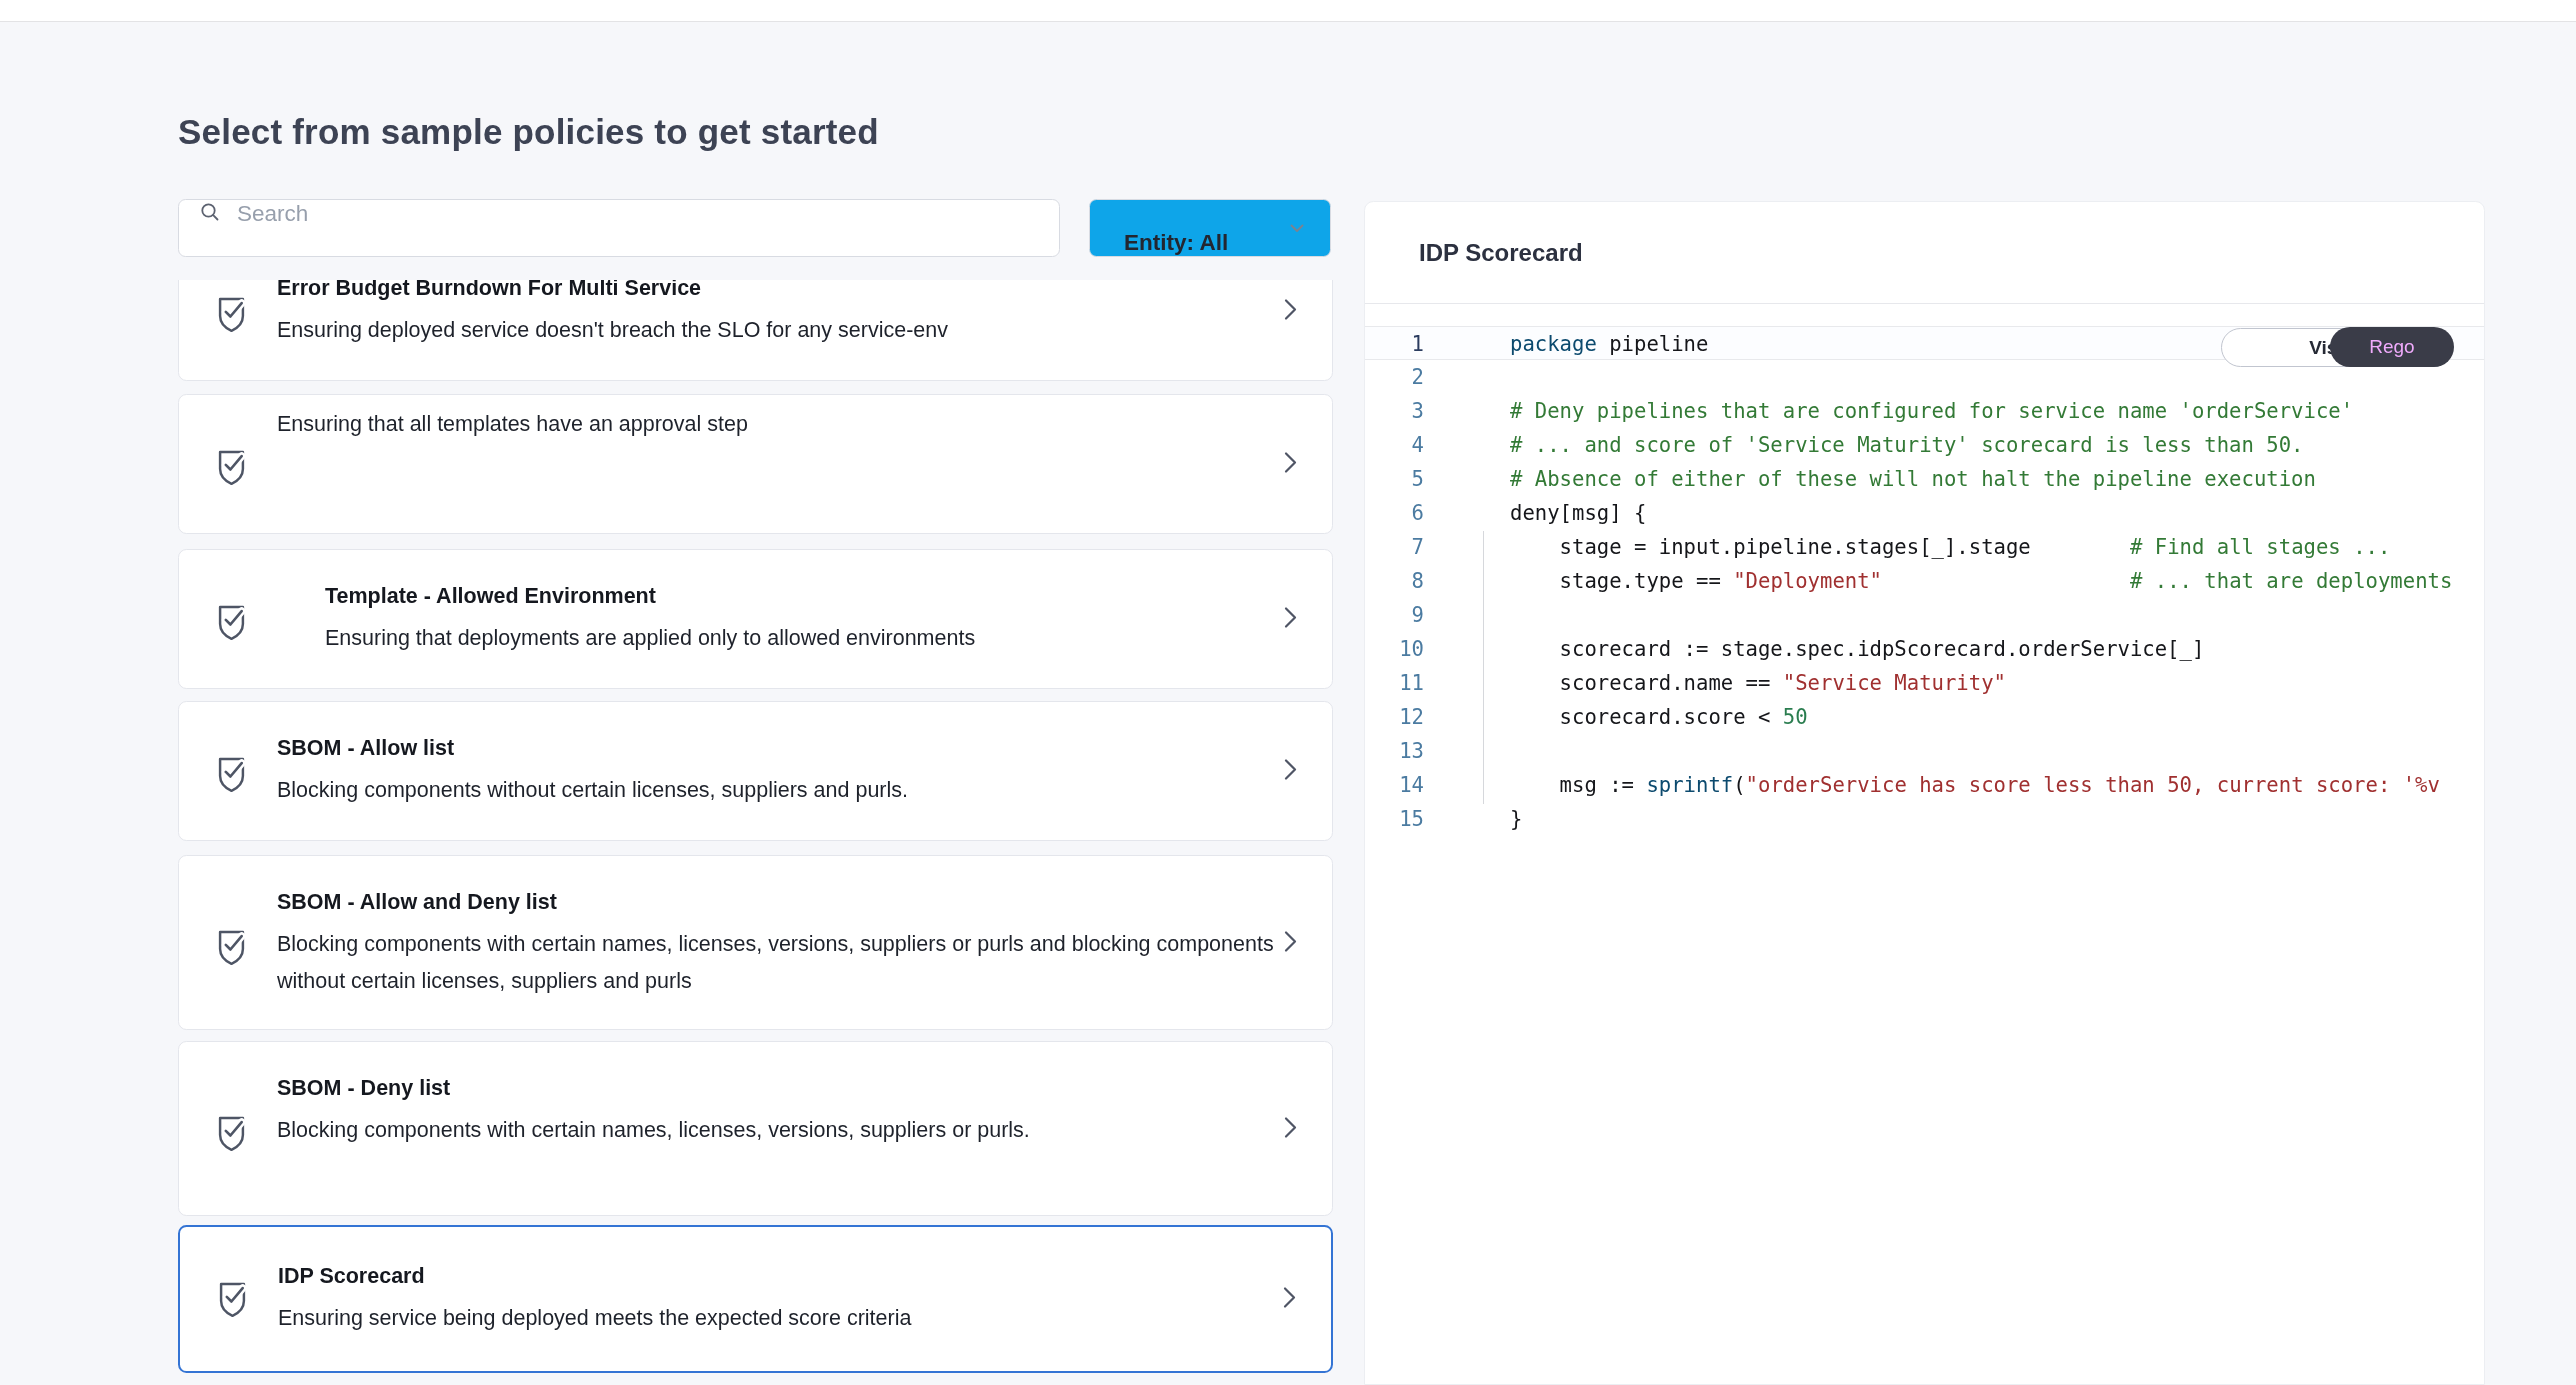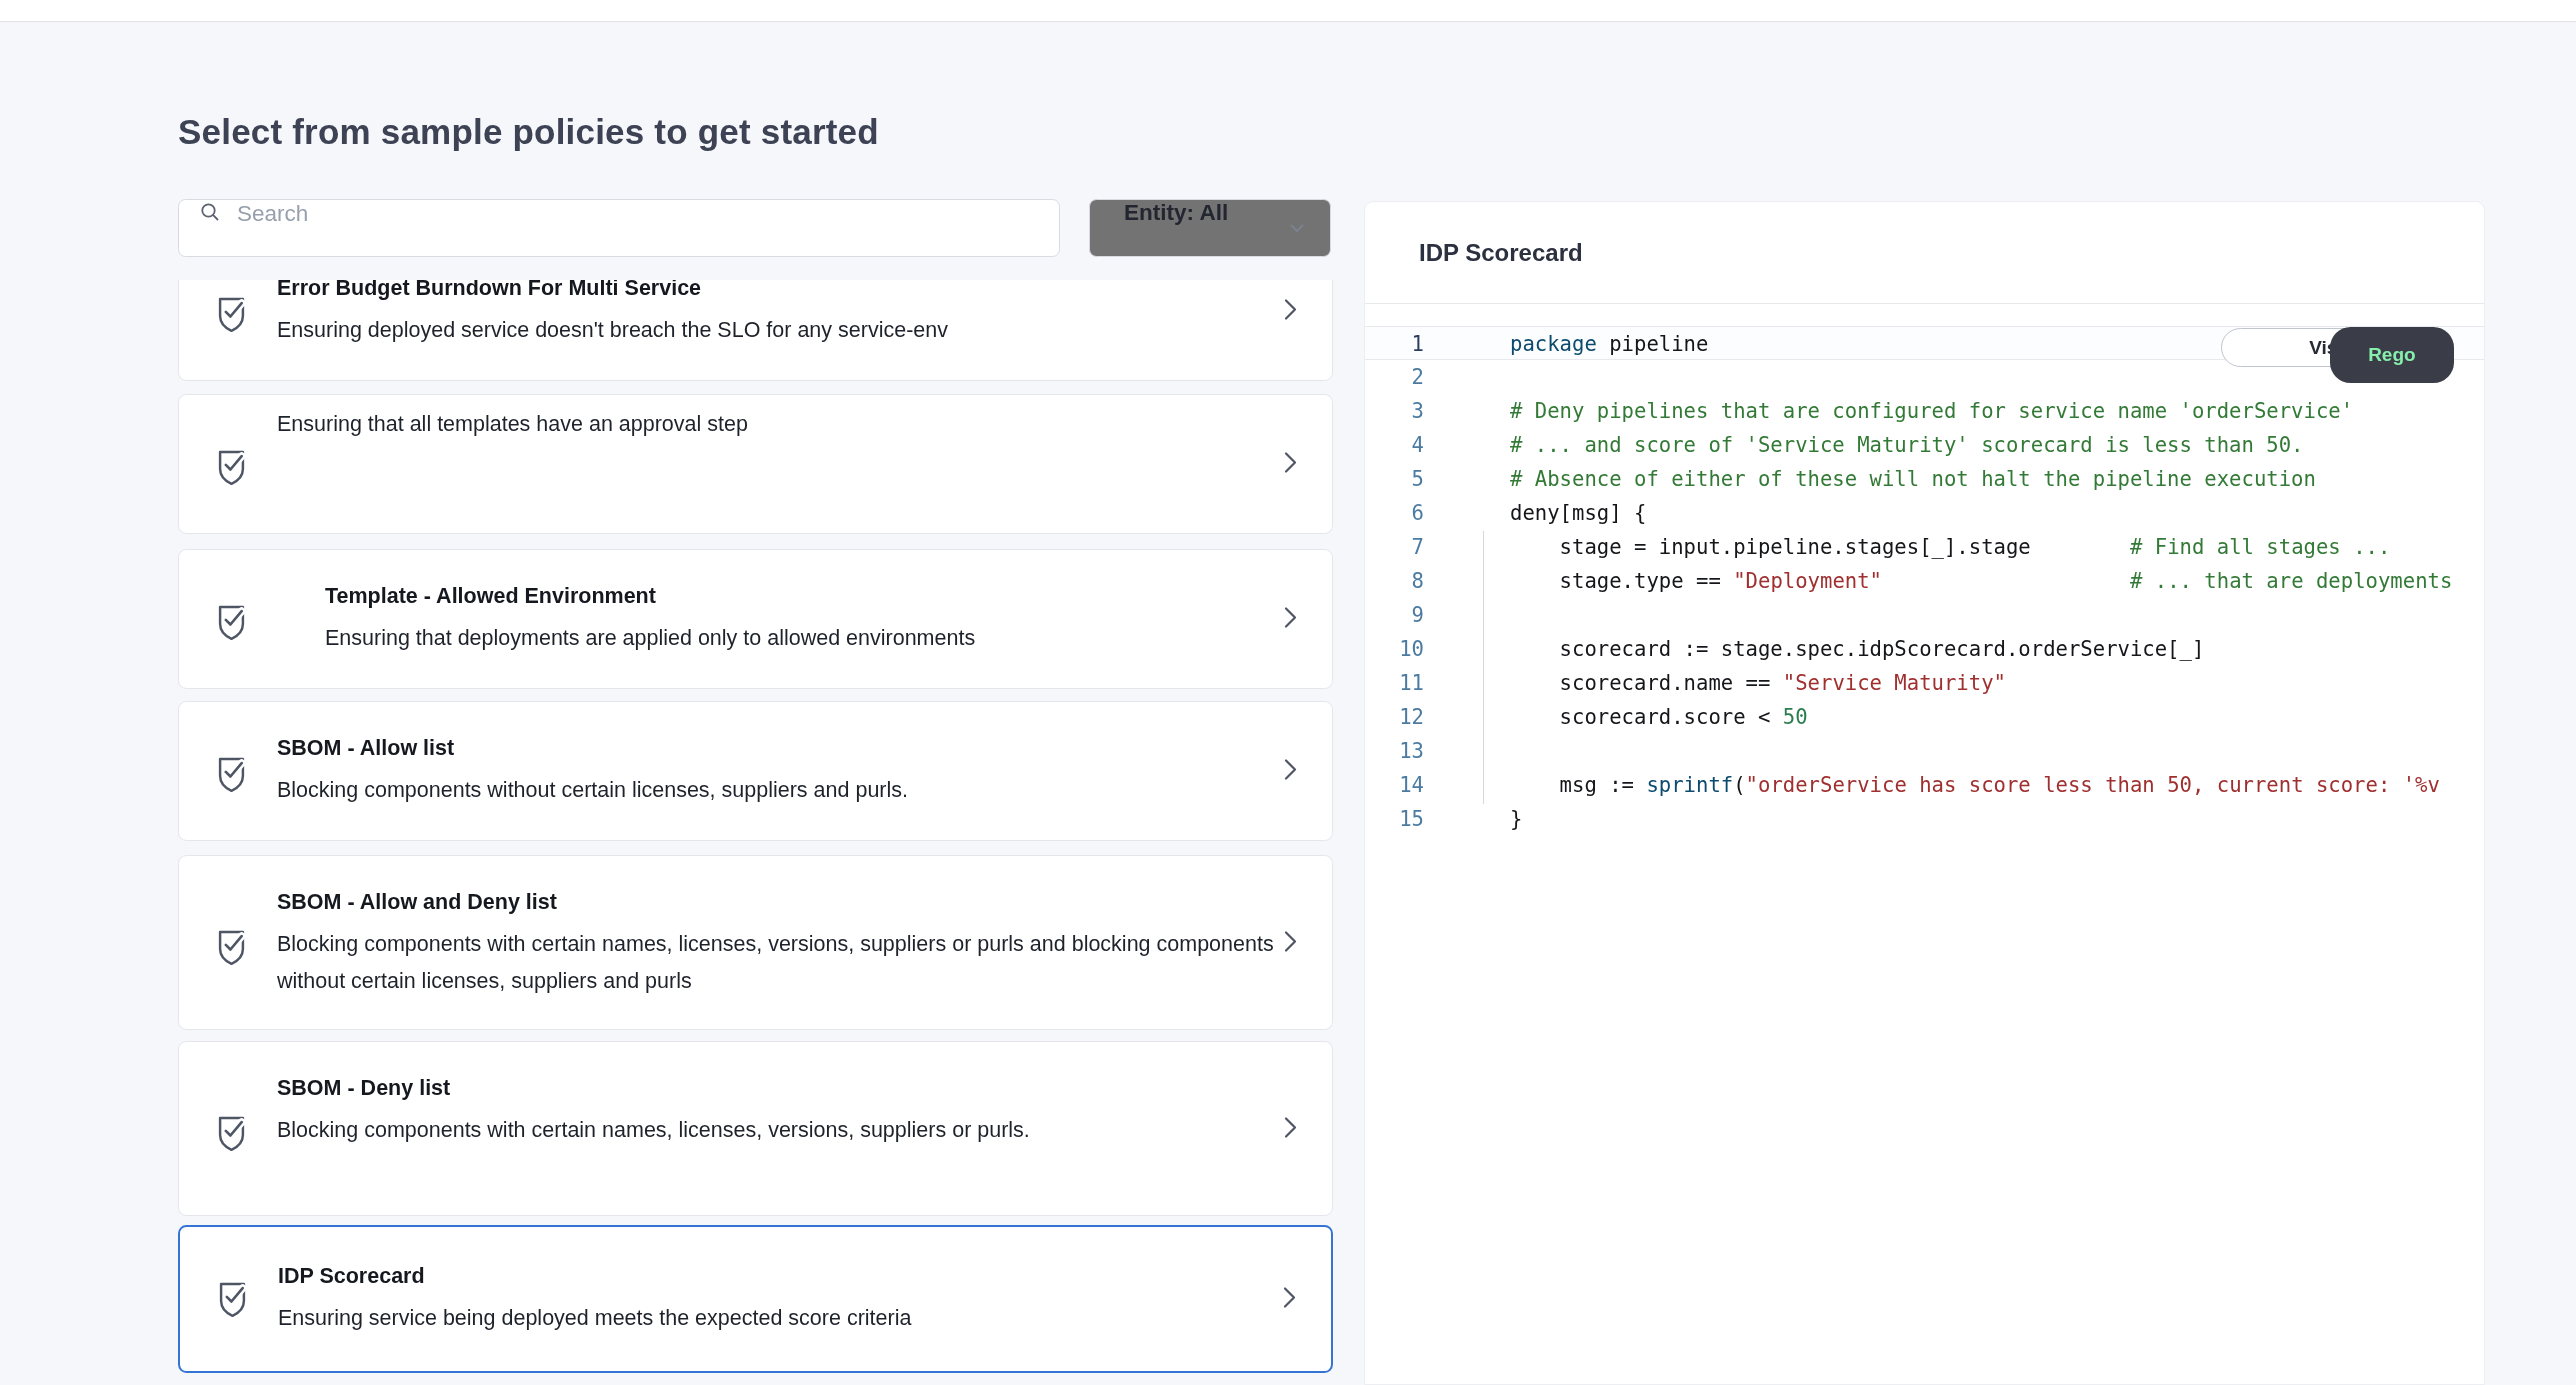--- a/index.html
+++ b/index.html
@@ -13,22 +13,22 @@
   .topbar{position:absolute;left:0;top:0;width:2576px;height:20.6px;background:#ffffff;border-bottom:1.9px solid #e3e3e5;}
   
   .page-heading{position:absolute;left:178px;top:89px;font-size:35px;font-weight:700;color:#3d4354;letter-spacing:0.2px;}
   
   .search-box{position:absolute;left:178px;top:199px;width:882px;height:58px;background:#fff;
     border:1.4px solid #d8dbe2;border-radius:7.5px;box-sizing:border-box;display:flex;align-items:flex-start;}
   .search-box svg{margin-left:19px;flex:0 0 auto;}
   .search-box input{border:none;outline:none;background:transparent;flex:1;margin-left:13px;
     font-size:22.5px;color:#2a2e38;font-family:"Liberation Sans",sans-serif;}
   .search-box input::placeholder{color:#979fac;}
-  .entity-select{position:absolute;left:1089px;top:199px;width:242px;height:58px;background:#737373;
-    border:1.4px solid #d8dbe2;border-radius:7.5px;box-sizing:border-box;display:flex;align-items:flex-start;cursor:pointer;}
+  .entity-select{position:absolute;left:1089px;top:199px;width:242px;height:58px;background:#0ea5e9;
+    border:1.4px solid #d8dbe2;border-radius:7.5px;box-sizing:border-box;display:flex;align-items:flex-end;cursor:pointer;}
   .entity-select .entity-label{margin-left:34px;font-size:22.5px;font-weight:600;color:#232630;}
   .entity-select svg{position:absolute;right:20.6px;top:50%;transform:translateY(-50%);}
   
   .policy-list{position:absolute;left:178px;top:280px;width:1155px;height:1105px;overflow:hidden;}
   .card{position:absolute;left:0;width:1155px;background:#fff;border:1.4px solid #e4e6ec;border-radius:8.4px;
     box-sizing:border-box;cursor:pointer;}
   .card.selected{border:2.3px solid #3474d4;}
   .card:nth-child(1){top:-39px;height:140px;}
   .card:nth-child(2){top:114px;height:140px;}
   .card:nth-child(3){top:269px;height:140px;padding-left:48px;}
@@ -57,22 +57,22 @@
   .tk-kw,.tk-fn{color:#0c4a6e;}
   .tk-com{color:#337a36;}
   .tk-str{color:#a03030;}
   .tk-num{color:#2a7d4f;}
   .tk-pl{color:#15161a;}
   .indent-guide{position:absolute;left:118px;top:329px;width:1.4px;height:273px;background:#d6d8dc;}
   
   .mode-toggle{position:absolute;left:856px;top:126px;width:232px;height:39px;background:#fff;
     border:1.9px solid #c1c5cf;border-radius:20.6px;box-sizing:border-box;display:flex;align-items:center;}
   .mode-visual{flex:1;text-align:center;font-size:19px;font-weight:700;color:#262a35;cursor:pointer;}
-  .mode-rego{position:absolute;right:-1.9px;top:-1.9px;width:124px;height:56px;background:#3a3c48;border-radius:20.6px;
-    color:#86efac;font-size:19px;font-weight:700;display:flex;align-items:center;justify-content:center;cursor:pointer;}
+  .mode-rego{position:absolute;right:-1.9px;top:-1.9px;width:124px;height:40px;background:#3a3c48;border-radius:20.6px;
+    color:#f0abfc;font-size:19px;font-weight:400;display:flex;align-items:center;justify-content:center;cursor:pointer;}
 </style>
 </head>
 <body>
 
 <div class="topbar"></div>
 
 <h1 class="page-heading">Select from sample policies to get started</h1>
 
 <div class="search-box">
   <svg width="24" height="24" viewBox="0 0 24 24" fill="none">

